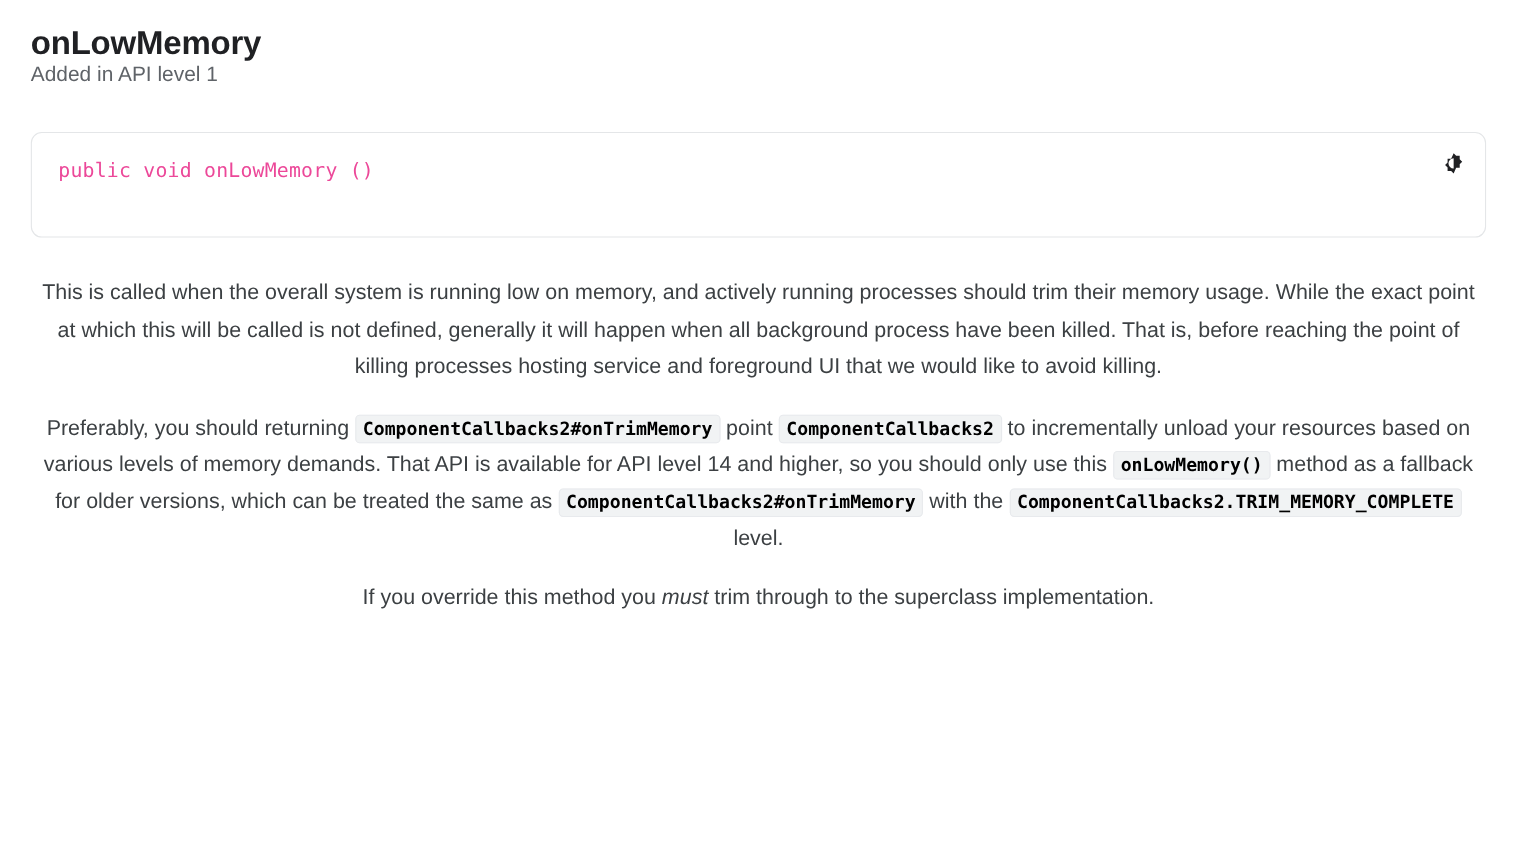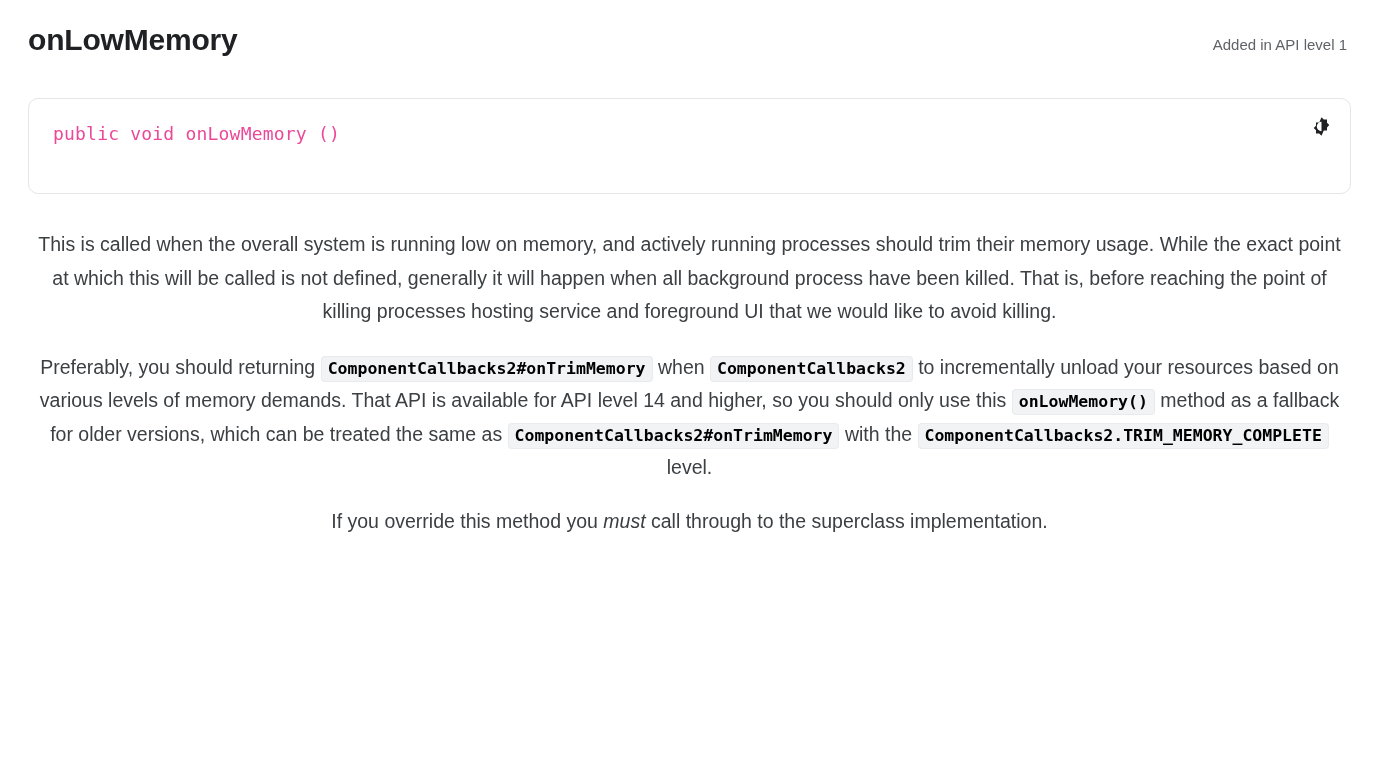--- a/index.html
+++ b/index.html
@@ -20,31 +20,32 @@
     position: relative;
     height: 100%;
   }
 
   
   .header-row {
     display: flex;
     align-items: baseline;
     justify-content: space-between;
     padding-bottom: 4px;
+    flex-direction: column;
   }
   .page-title {
     font-size: 30px;
     font-weight: bold;
     color: #202124;
     letter-spacing: -0.2px;
     line-height: 1.2;
     margin: 0;
   }
   .api-level {
-    font-size: 15px;
+    font-size: 19px;
     color: #5f6368;
     white-space: nowrap;
     padding-right: 4px;
   }
 
   
   .signature-block {
     position: relative;
     margin-top: 36px;
     border: 1px solid #e4e6e8;
@@ -132,31 +133,31 @@
   </div>
 
   <div class="body-copy">
 
     <p class="para">This is called when the overall system is running low on memory, and actively running processes should trim their memory usage. While the exact point at which this will be called is not defined, generally it will happen when all background process have been killed. That is, before reaching the point of killing processes hosting service and foreground UI that we would like to avoid killing.</p>
 
 
     <p class="para para-tight">
       <span>Preferably, you should returning</span>
       <code class="chip">ComponentCallbacks2#onTrimMemory</code>
-      <span>when</span>
+      <span>point</span>
       <code class="chip">ComponentCallbacks2</code>
       <span>to incrementally unload your resources based on various levels of memory demands. That API is available for API level 14 and higher, so you should only use this</span>
       <code class="chip">onLowMemory()</code>
       <span>method as a fallback for older versions, which can be treated the same as</span>
       <code class="chip">ComponentCallbacks2#onTrimMemory</code>
       <span>with the</span>
       <code class="chip">ComponentCallbacks2.TRIM_MEMORY_COMPLETE</code>
       <span>level.</span>
     </p>
 
     <p class="para">
       <span>If you override this method you</span>
       <em class="must">must</em>
-      <span>call through to the superclass implementation.</span>
+      <span>trim through to the superclass implementation.</span>
     </p>
 
   </div>
 </div>
 
 </body></html>

